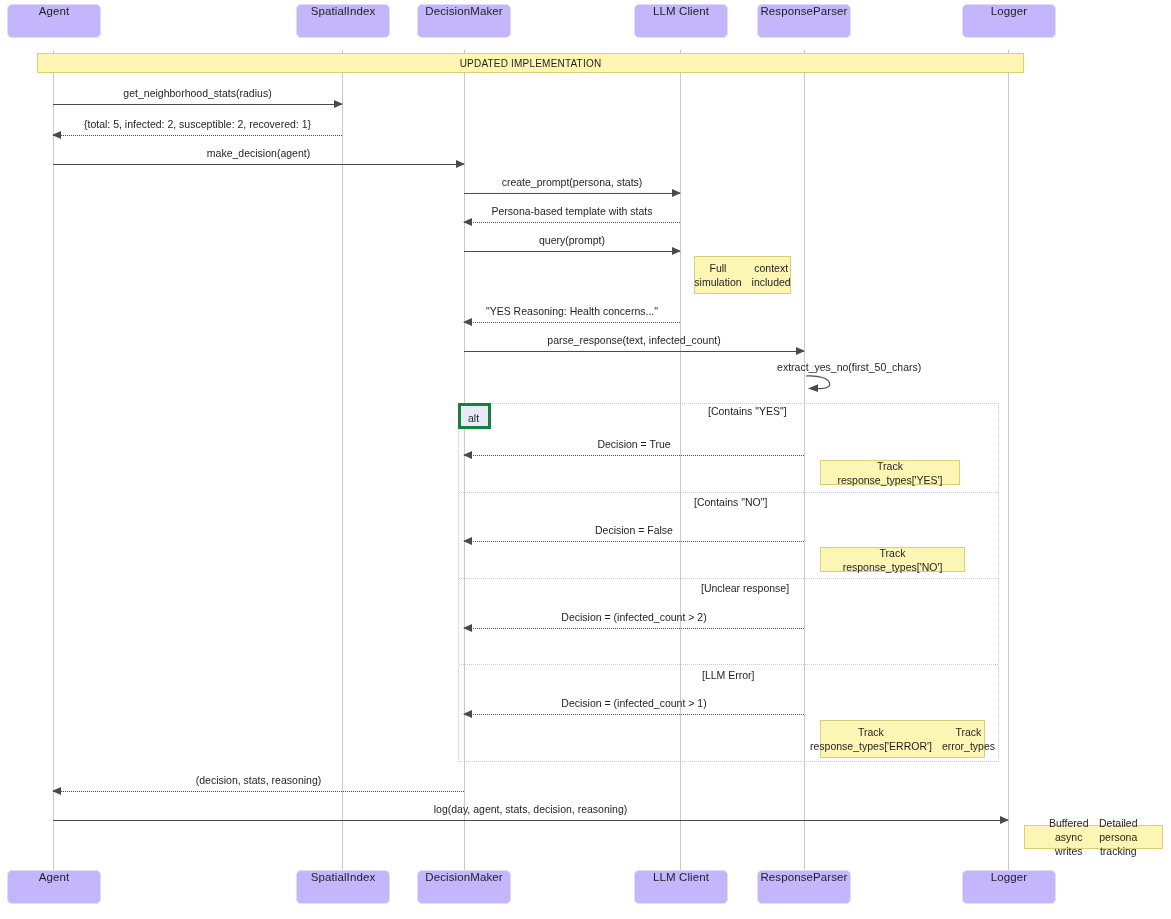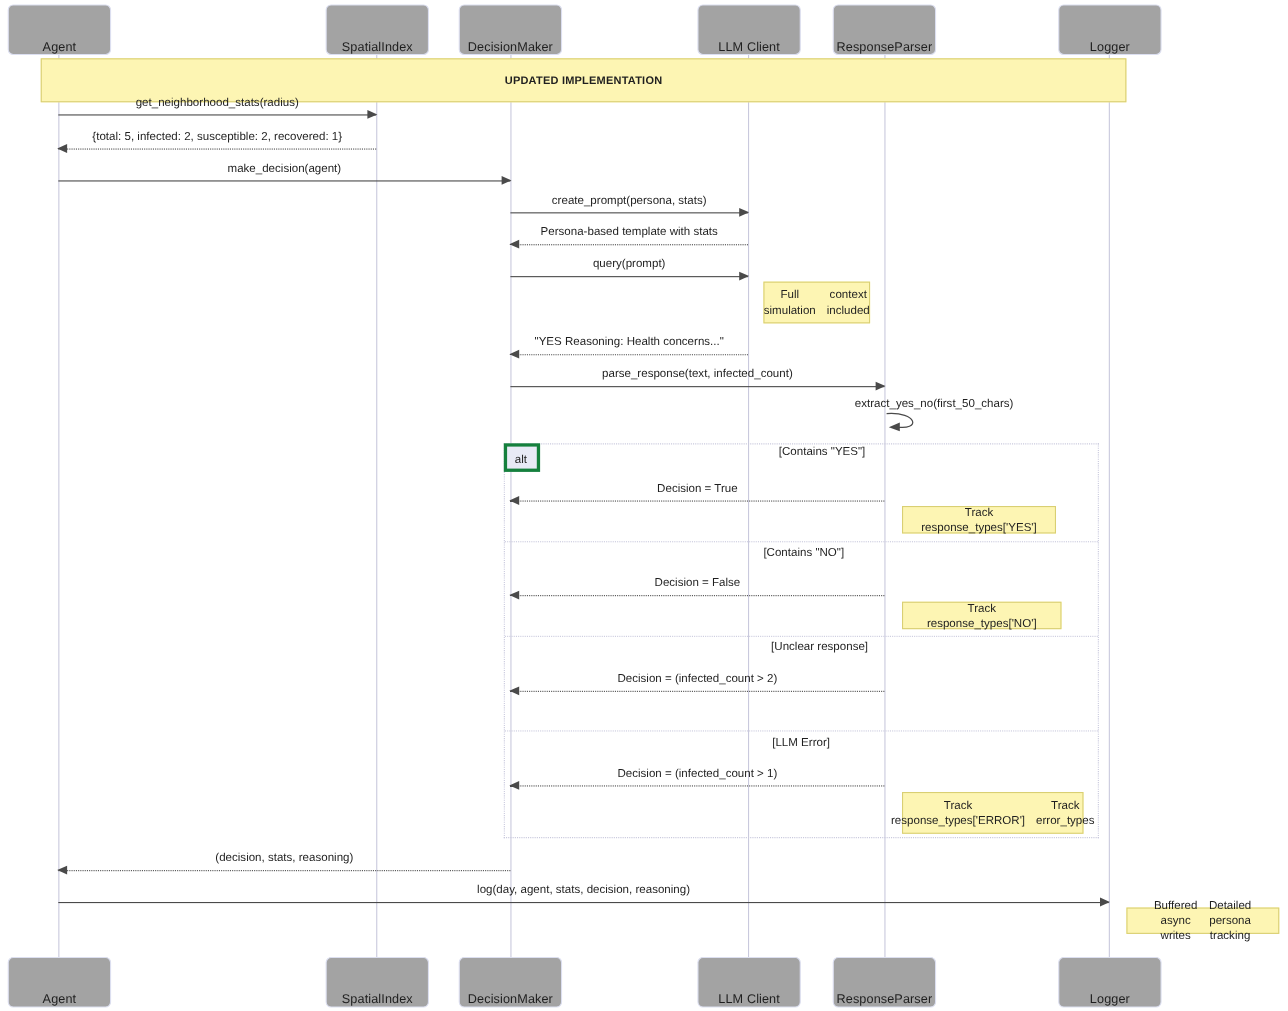--- a/index.html
+++ b/index.html
@@ -15,27 +15,27 @@
     position: relative;
     width: 1171px;
     height: 919px;
     overflow: hidden;
     background: #ffffff;
   }
   
   .participant {
     position: absolute;
     box-sizing: border-box;
-    background: #a3a3a3;
+    background: #c4b5fd;
     border: 1px solid #dcdff0;
     border-radius: 5px;
-    height: 46px;
+    height: 34px;
     width: 94px;
     display: flex;
-    align-items: flex-end;
+    align-items: flex-start;
     justify-content: center;
     font-size: 11.5px;
     color: #1f1f1f;
     letter-spacing: .1px;
   }
   
   .lifeline {
     position: absolute;
     width: 1px;
     background: #c9c9dd;
@@ -182,21 +182,21 @@
       <span>Logger</span>
     </div>
 
   <div class="lifeline" style="left:53px;  top:50px; height:820px;"></div>
   <div class="lifeline" style="left:342px; top:50px; height:820px;"></div>
   <div class="lifeline" style="left:464px; top:50px; height:820px;"></div>
   <div class="lifeline" style="left:680px; top:50px; height:820px;"></div>
   <div class="lifeline" style="left:804px; top:50px; height:820px;"></div>
   <div class="lifeline" style="left:1008px;top:50px; height:820px;"></div>
 
-  <div class="banner" style="left:37px; top:53px; width:987px; height:40px;font-weight:bold;">
+  <div class="banner" style="left:37px; top:53px; width:987px; height:20px;">
     <span>UPDATED IMPLEMENTATION</span>
   </div>
 
   <div class="msg to-right" style="left:53px; top:104px; width:289px;">
     <div class="line"></div>
     <div class="head"></div>
     <div class="label">get_neighborhood_stats(radius)</div>
   </div>
 
   <div class="msg to-left dashed" style="left:53px; top:135px; width:289px;">

